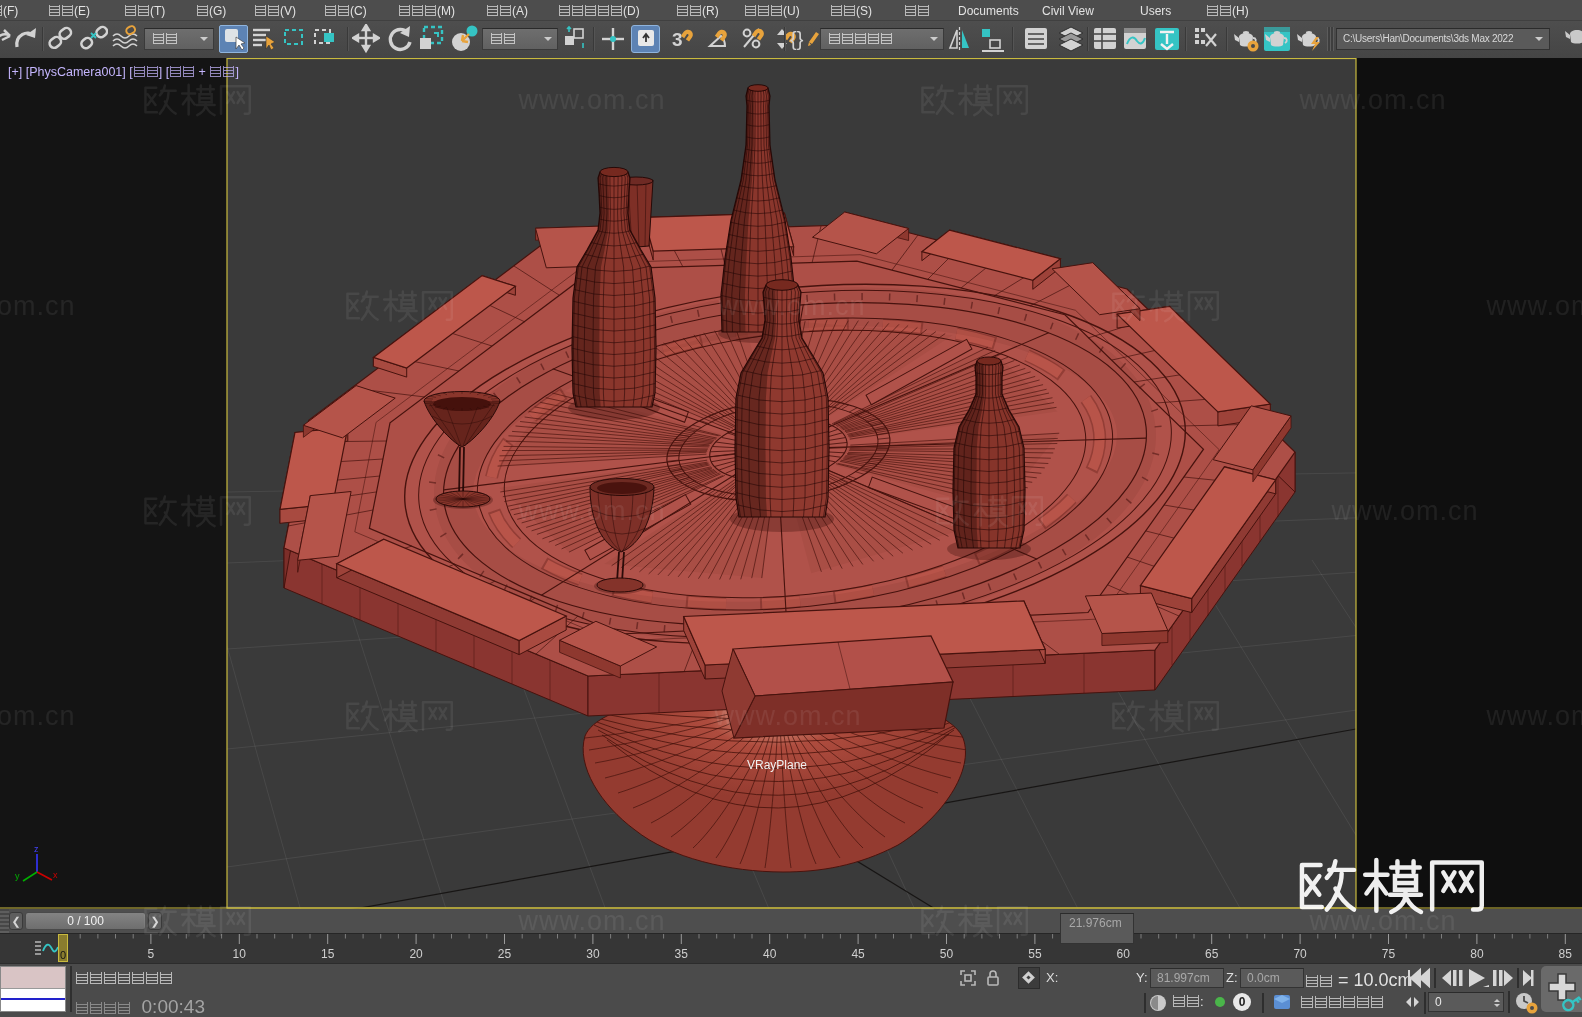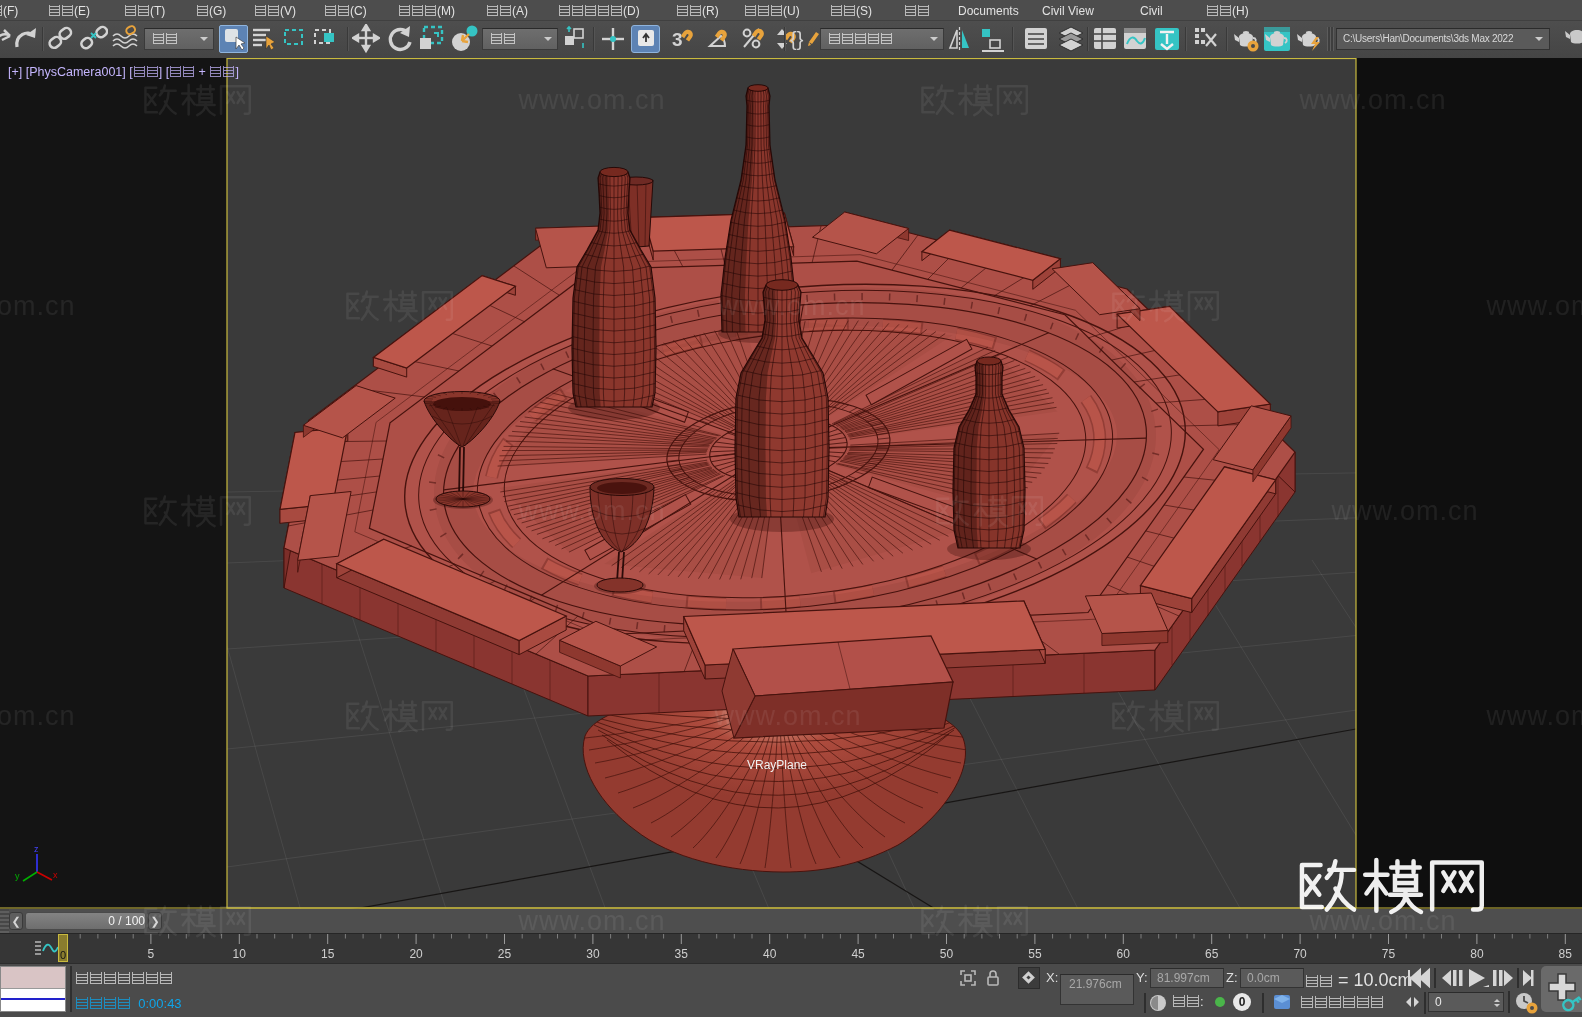--- a/index.html
+++ b/index.html
@@ -742,21 +742,21 @@
 <div class="abs menu" style="left:324px;top:4px"><i class="zh z12"></i><i class="zh z12"></i>(C)</div>
 <div class="abs menu" style="left:398px;top:4px"><i class="zh z12"></i><i class="zh z12"></i><i class="zh z12"></i>(M)</div>
 <div class="abs menu" style="left:486px;top:4px"><i class="zh z12"></i><i class="zh z12"></i>(A)</div>
 <div class="abs menu" style="left:558px;top:4px"><i class="zh z12"></i><i class="zh z12"></i><i class="zh z12"></i><i class="zh z12"></i><i class="zh z12"></i>(D)</div>
 <div class="abs menu" style="left:676px;top:4px"><i class="zh z12"></i><i class="zh z12"></i>(R)</div>
 <div class="abs menu" style="left:744px;top:4px"><i class="zh z12"></i><i class="zh z12"></i><i class="zh z12"></i>(U)</div>
 <div class="abs menu" style="left:830px;top:4px"><i class="zh z12"></i><i class="zh z12"></i>(S)</div>
 <div class="abs menu" style="left:904px;top:4px"><i class="zh z12"></i><i class="zh z12"></i></div>
 <div class="abs menu" style="left:958px;top:4px">Documents</div>
 <div class="abs menu" style="left:1042px;top:4px">Civil View</div>
-<div class="abs menu" style="left:1140px;top:4px">Civil</div>
+<div class="abs menu" style="left:1140px;top:4px">Users</div>
 <div class="abs menu" style="left:1206px;top:4px"><i class="zh z12"></i><i class="zh z12"></i>(H)</div>
 <div class="abs" style="left:0;top:21px;width:1582px;height:37px;background:linear-gradient(#4e4e4e,#454545)"></div>
 <svg class="abs" style="left:-14px;top:24px" width="40" height="30" viewBox="0 0 40 30">
     <path d="M10,22 C8,12 18,8 24,12 M24,12 L18,6 M24,12 L16,16" stroke="#d2d2d2" stroke-width="2.5" fill="none"></path>
   </svg>
 <svg class="abs" style="left:12px;top:24px" width="28" height="30" viewBox="0 0 28 30">
     <path d="M5,23 C3,11 16,5 22,12" stroke="#d2d2d2" stroke-width="3.2" fill="none"></path>
     <path d="M24,4 L23,14 L14,11 Z" fill="#d2d2d2"></path>
   </svg>
 <div class="sep" style="left:42px"></div>
@@ -956,21 +956,21 @@
   </svg>
 <div class="abs" style="left:1327px;top:27px;width:7px;height:24px;background:repeating-linear-gradient(90deg,#5c5c5c 0 1px,#3e3e3e 1px 3px)"></div>
 <div class="fld" style="left:1336px;top:28px;width:214px;height:22px;line-height:20px;padding-left:6px;color:#d8d8d8;font-size:10px;letter-spacing:-0.25px">C:\Users\Han\Documents\3ds Max 2022<span style="position:absolute;right:6px;top:8px;width:0;height:0;border:4px solid transparent;border-top-color:#ccc"></span></div>
 <svg class="abs" style="left:1564px;top:24px" width="26" height="30" viewBox="0 0 26 30">
     <path d="M6,10 C6,8 9,6 13,6 C17,6 20,8 20,10 L19,18 C17,20 9,20 7,18 Z" fill="#c9c9c9"></path>
     <path d="M6,11 L1,7 L2,13 L6,15 Z" fill="#c9c9c9"></path>
   </svg>
 <div class="abs" style="left:0;top:909px;width:1582px;height:24px;background:#4e4e4e"></div>
 <div class="abs" style="left:0;top:909px;width:9px;height:24px;background:repeating-linear-gradient(0deg,#5e5e5e 0 2px,#474747 2px 4px)"></div>
 <div class="abs" style="left:9px;top:912px;width:14px;height:18px;background:#5e5e5e;border-radius:3px;border:1px solid #3a3a3a;color:#d6d6d6;font-size:11px;text-align:center;line-height:16px">❮</div>
-<div class="abs" style="left:25px;top:912px;width:121px;height:18px;background:linear-gradient(#838383,#6e6e6e);border-radius:3px;border:1px solid #4a4a4a;color:#f2f2f2;font-size:12px;text-align:right;line-height:17px">0 / 100</div>
+<div class="abs" style="left:25px;top:912px;width:121px;height:18px;background:linear-gradient(#838383,#6e6e6e);border-radius:3px;border:1px solid #4a4a4a;color:#f2f2f2;font-size:12px;text-align:center;line-height:17px">0 / 100</div>
 <div class="abs" style="left:148px;top:912px;width:14px;height:18px;background:#5e5e5e;border-radius:3px;border:1px solid #3a3a3a;color:#d6d6d6;font-size:11px;text-align:center;line-height:16px">❯</div>
 <div class="abs" style="left:0;top:933px;width:1582px;height:30px;background:#363636;border-top:1px solid #262626"></div>
 <div class="abs" style="left:33px;top:939px;width:26px;height:18px"><svg width="26" height="18">
       <g stroke="#b9b9b9" stroke-width="1.5">
         <line x1="2" y1="3" x2="8" y2="3"></line>
         <line x1="2" y1="7" x2="8" y2="7"></line>
         <line x1="2" y1="11" x2="8" y2="11"></line>
         <line x1="2" y1="15" x2="8" y2="15"></line>
       </g>
       <path d="M10,12 C13,4 16,4 19,10 C21,14 23,13 25,8" stroke="#35c4c4" stroke-width="1.8" fill="none"></path>
@@ -1083,35 +1083,35 @@
   </svg>
 <div class="abs" style="left:58px;top:934px;width:10px;height:28px;background:#897c2e;border:1px solid #c9ba3e;color:#141414;font-size:11px;text-align:center;padding-top:14px">0</div>
 <div class="abs" style="left:0;top:963px;width:1582px;height:54px;background:#4b4b4b;border-top:1px solid #2c2c2c"></div>
 <div class="abs" style="left:0;top:966px;width:66px;height:46px;background:#fff;border:1px solid #888">
     <div style="height:22px;background:#d9c4c5;border-bottom:1px solid #999"></div>
     <div style="height:9px"></div>
     <div style="height:2px;background:#2222cc"></div>
   </div>
 <div class="abs" style="left:70px;top:966px;width:2px;height:46px;background:#2f2f2f"></div>
 <div class="abs" style="left:75px;top:971px;color:#e4e4e4;font-size:13px"><i class="zh z13"></i><i class="zh z13"></i><i class="zh z13"></i><i class="zh z13"></i><i class="zh z13"></i><i class="zh z13"></i><i class="zh z13"></i></div>
-<div class="abs" style="left:75px;top:996px;color:#0ea5e9;font-size:13px"><i class="zh z13"></i><i class="zh z13"></i><i class="zh z13"></i><i class="zh z13"></i>&nbsp;&nbsp;0:00:43</div>
+<div class="abs" style="left:75px;top:996px;color:#a3a3a3;font-size:19px"><i class="zh z13"></i><i class="zh z13"></i><i class="zh z13"></i><i class="zh z13"></i>&nbsp;&nbsp;0:00:43</div>
 <svg class="abs" style="left:958px;top:968px" width="90" height="20">
     <g stroke="#b9b9b9" stroke-width="1.6" fill="none">
       <path d="M3,7 V3 H7 M13,3 H17 V7 M17,13 V17 H13 M7,17 H3 V13"></path>
       <rect x="7" y="7" width="6" height="6"></rect>
       <rect x="30" y="9" width="10" height="8" rx="1"></rect>
       <path d="M32,9 V6 a3,3 0 0 1 6,0 V9"></path>
     </g>
   </svg>
 <div class="abs" style="left:1018px;top:967px;width:22px;height:22px;background:#3c3c3c;border:1px solid #2c2c2c"><svg width="20" height="20">
       <rect x="5" y="5" width="9" height="9" fill="#cfcfcf" transform="rotate(45 9.5 9.5)"></rect>
       <rect x="8" y="8" width="3" height="3" fill="#3c3c3c" transform="rotate(45 9.5 9.5)"></rect>
     </svg></div>
 <div class="abs" style="left:1046px;top:970px;color:#dedede;font-size:13px">X:</div>
-<div class="fld" style="left:1060px;top:974px;width:74px;height:31px;line-height:18px;padding-left:8px">21.976cm</div>
+<div class="fld" style="left:1060px;top:913px;width:74px;height:31px;line-height:18px;padding-left:8px">21.976cm</div>
 <div class="abs" style="left:1136px;top:970px;color:#dedede;font-size:13px">Y:</div>
 <div class="fld" style="left:1150px;top:967.5px;width:74px;height:20px;line-height:18px;padding-left:6px">81.997cm</div>
 <div class="abs" style="left:1226px;top:970px;color:#dedede;font-size:13px">Z:</div>
 <div class="fld" style="left:1240px;top:967.5px;width:64px;height:20px;line-height:18px;padding-left:6px">0.0cm</div>
 <div class="abs" style="left:1305px;top:970px;color:#e2e2e2;font-size:18px"><i class="zh z13"></i><i class="zh z13"></i> = 10.0cm</div>
 <svg class="abs" style="left:1405px;top:965px" width="130" height="26" viewBox="0 0 130 26">
     <g fill="#d6d6d6">
       <path d="M4,5 V21 M6,13 L15,5 V21 Z M15,13 L24,5 V21 Z" stroke="#d6d6d6" stroke-width="2"></path>
     </g>
     <line x1="30" y1="3" x2="30" y2="23" stroke="#2e2e2e" stroke-width="2"></line>

